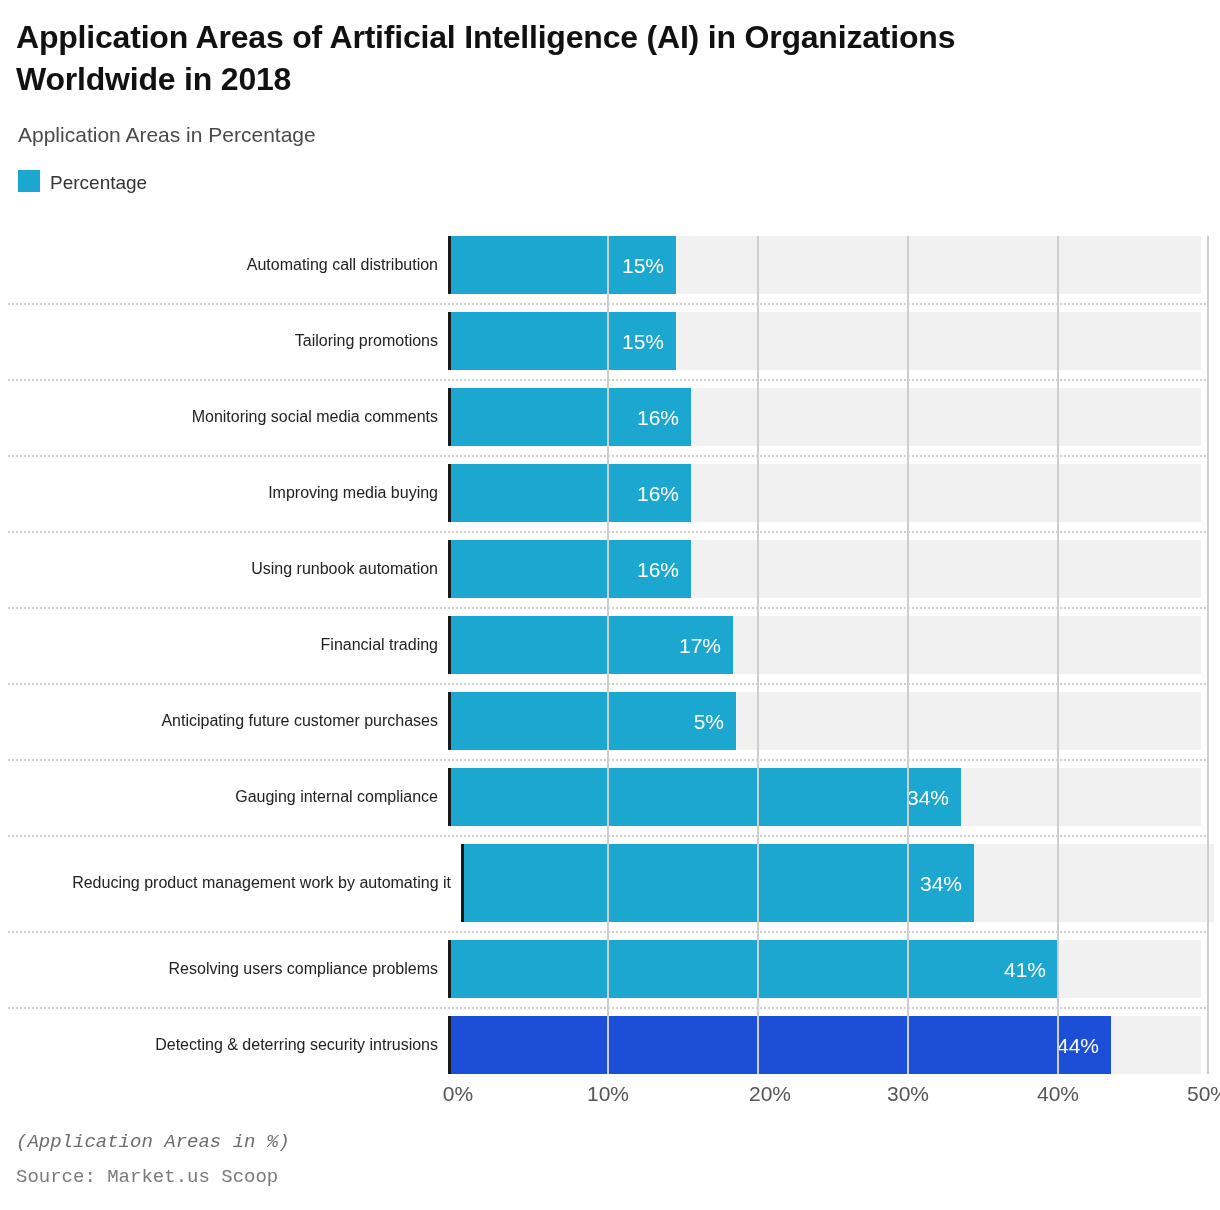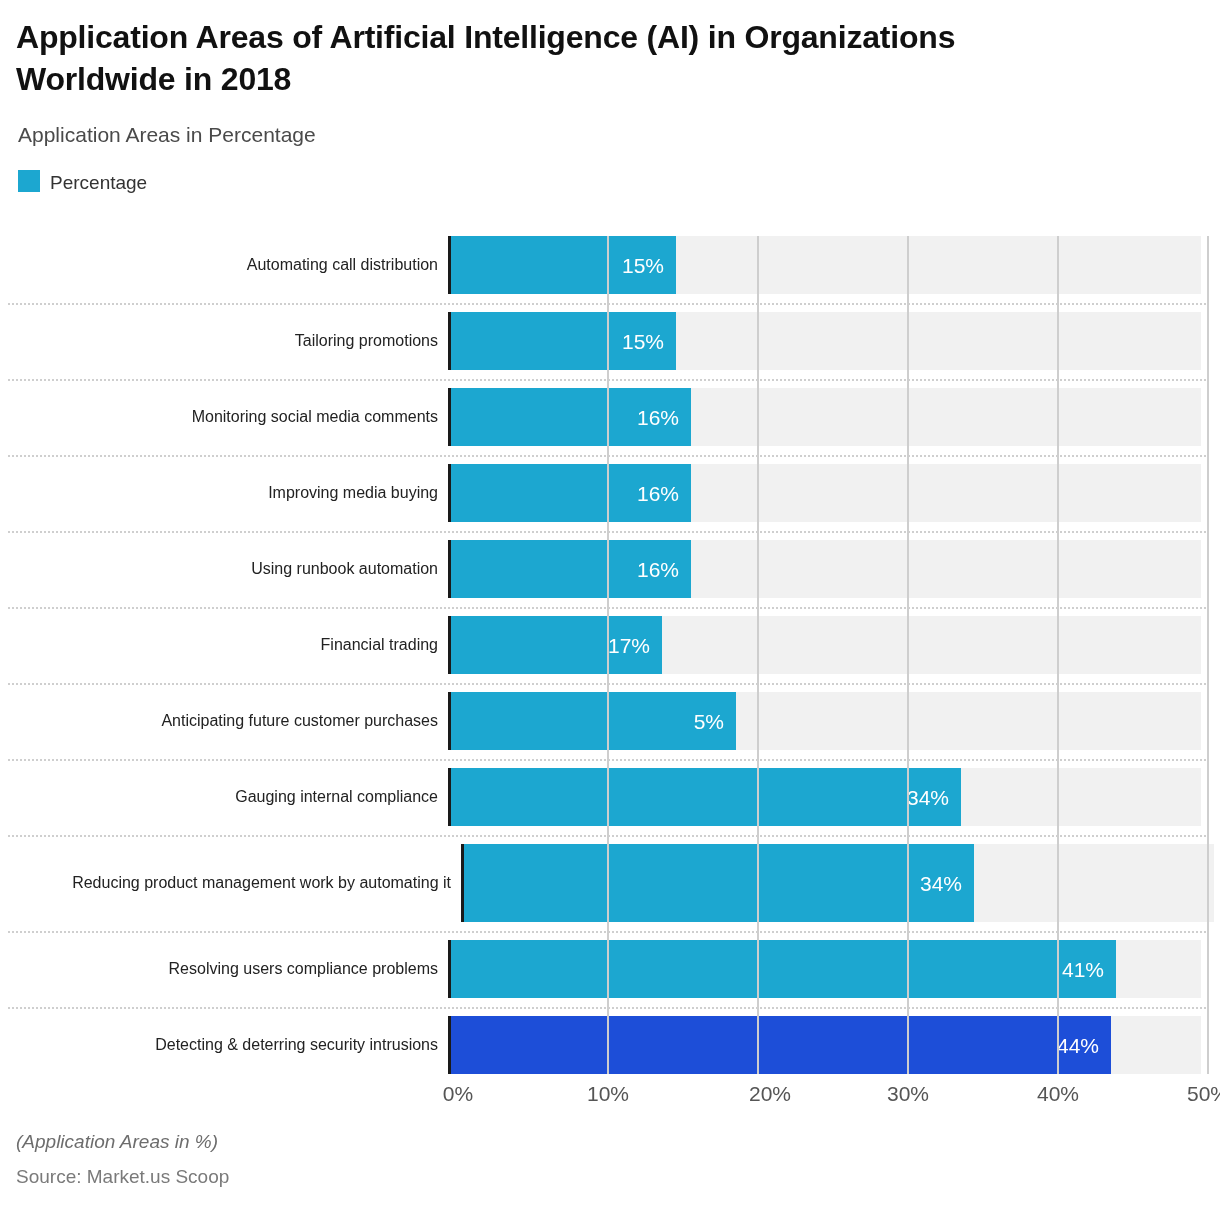--- a/index.html
+++ b/index.html
@@ -173,20 +173,21 @@
     color: #555555;
     transform: translateX(-50%);
     white-space: nowrap;
   }
 
   
   .footer {
     position: absolute;
     left: 16px;
     top: 1130px;
+    font-family: Liberation Mono, monospace;
   }
   .footer-note {
     font-size: 19px;
     font-style: italic;
     color: #6d6d6d;
     margin: 0;
     line-height: 1.3;
   }
   .footer-source {
     font-size: 19px;
@@ -268,21 +269,21 @@
             </div>
           </div>
         </div>
         <div class="row-gap" style="height: 18px;">
           <div class="sep"></div>
         </div>
         <div class="row" style="height: 58px;">
           <div class="row-label">Financial trading</div>
           <div class="row-track">
             <div class="band"></div>
-            <div class="bar" style="width: 211px; background: rgb(28, 167, 208);">
+            <div class="bar" style="width: 282px; background: rgb(28, 167, 208);">
               <span class="bar-value">17%</span>
             </div>
           </div>
         </div>
         <div class="row-gap" style="height: 18px;">
           <div class="sep"></div>
         </div>
         <div class="row" style="height: 58px;">
           <div class="row-label">Anticipating future customer purchases</div>
           <div class="row-track">
@@ -316,21 +317,21 @@
             </div>
           </div>
         </div>
         <div class="row-gap" style="height: 18px;">
           <div class="sep"></div>
         </div>
         <div class="row" style="height: 58px;">
           <div class="row-label">Resolving users compliance problems</div>
           <div class="row-track">
             <div class="band"></div>
-            <div class="bar" style="width: 665px; background: rgb(28, 167, 208);">
+            <div class="bar" style="width: 607px; background: rgb(28, 167, 208);">
               <span class="bar-value">41%</span>
             </div>
           </div>
         </div>
         <div class="row-gap" style="height: 18px;">
           <div class="sep"></div>
         </div>
         <div class="row" style="height: 58px;">
           <div class="row-label">Detecting &amp; deterring security intrusions</div>
           <div class="row-track">

